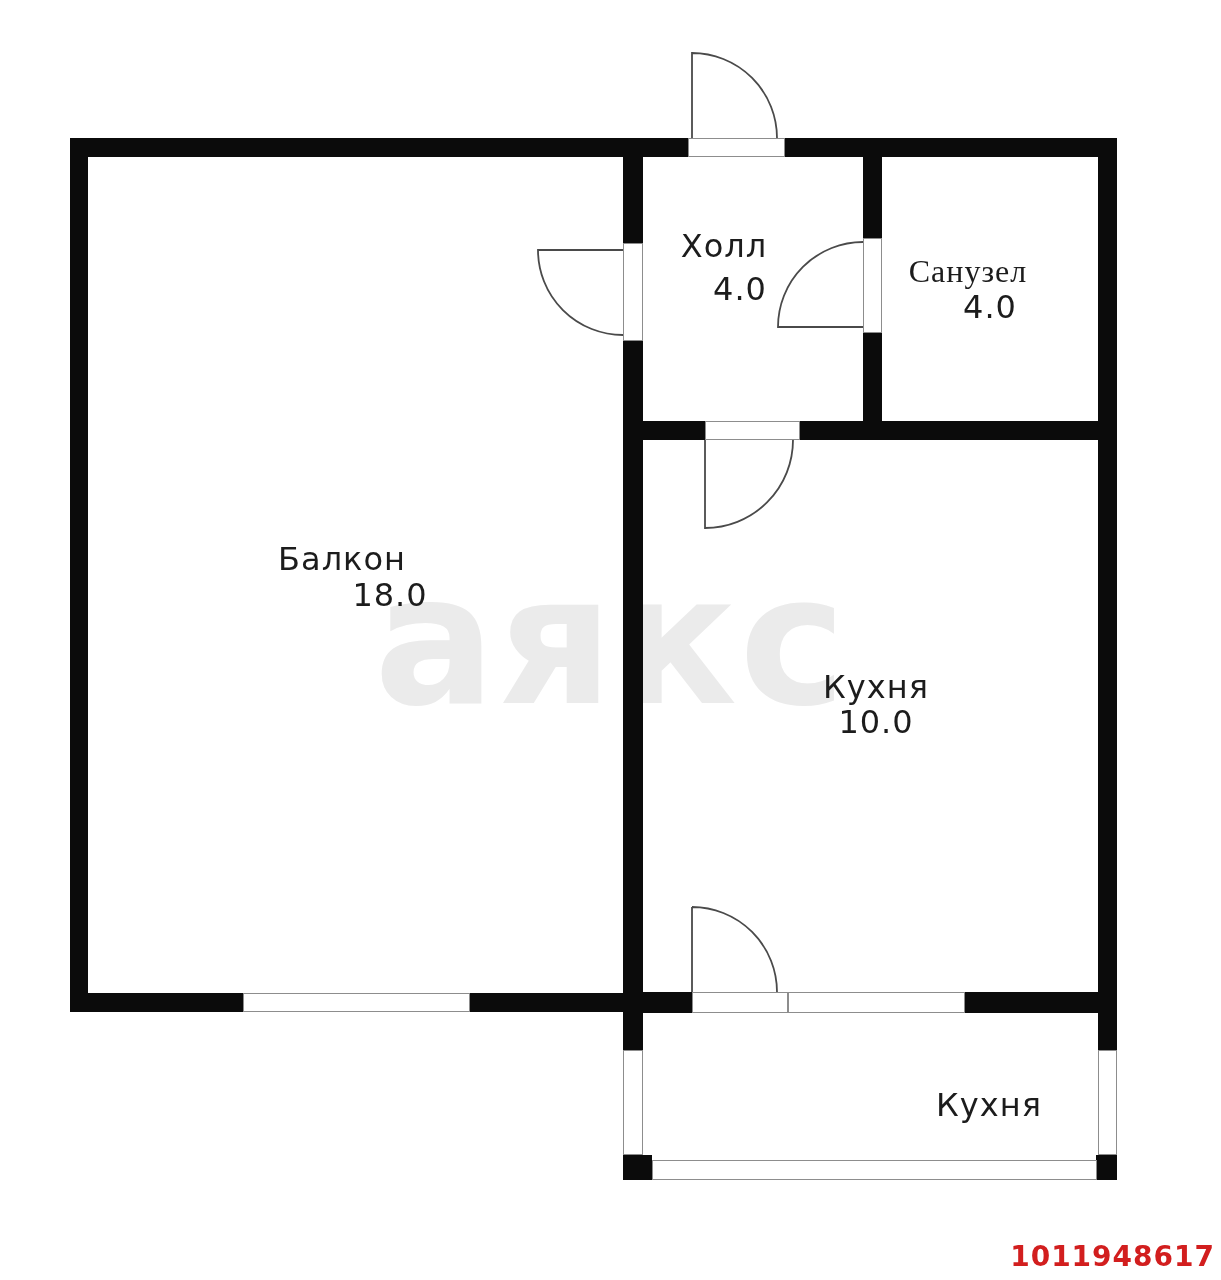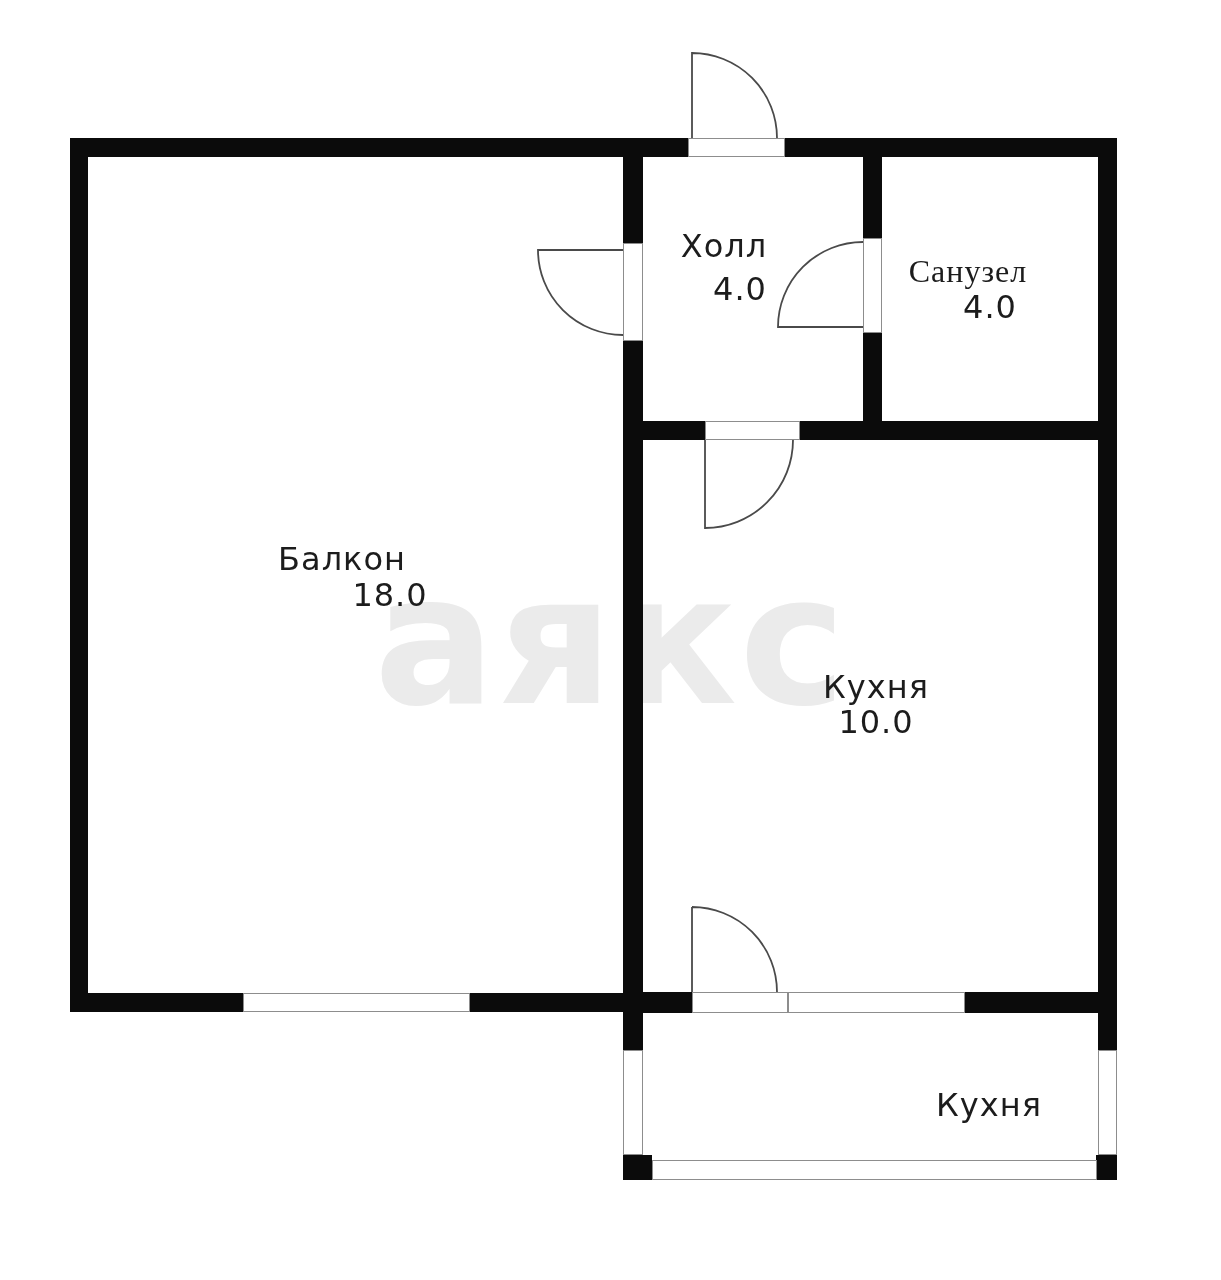--- a/index.html
+++ b/index.html
@@ -73,13 +73,14 @@
   <div class="lbl" style="left:740px;top:289px;">4.0</div>
 
   <div class="lbl" style="left:968px;top:271px;font-family:Liberation Serif, serif;">Санузел</div>
   <div class="lbl" style="left:990px;top:307px;">4.0</div>
 
   <div class="lbl" style="left:876px;top:687px;">Кухня</div>
   <div class="lbl" style="left:876px;top:722px;text-align:right;">10.0</div>
 
   <div class="lbl" style="left:989px;top:1105px;">Кухня</div>
 
+  <div class="plan-id">1011948617</div>
 </div>
 
 </body></html>

